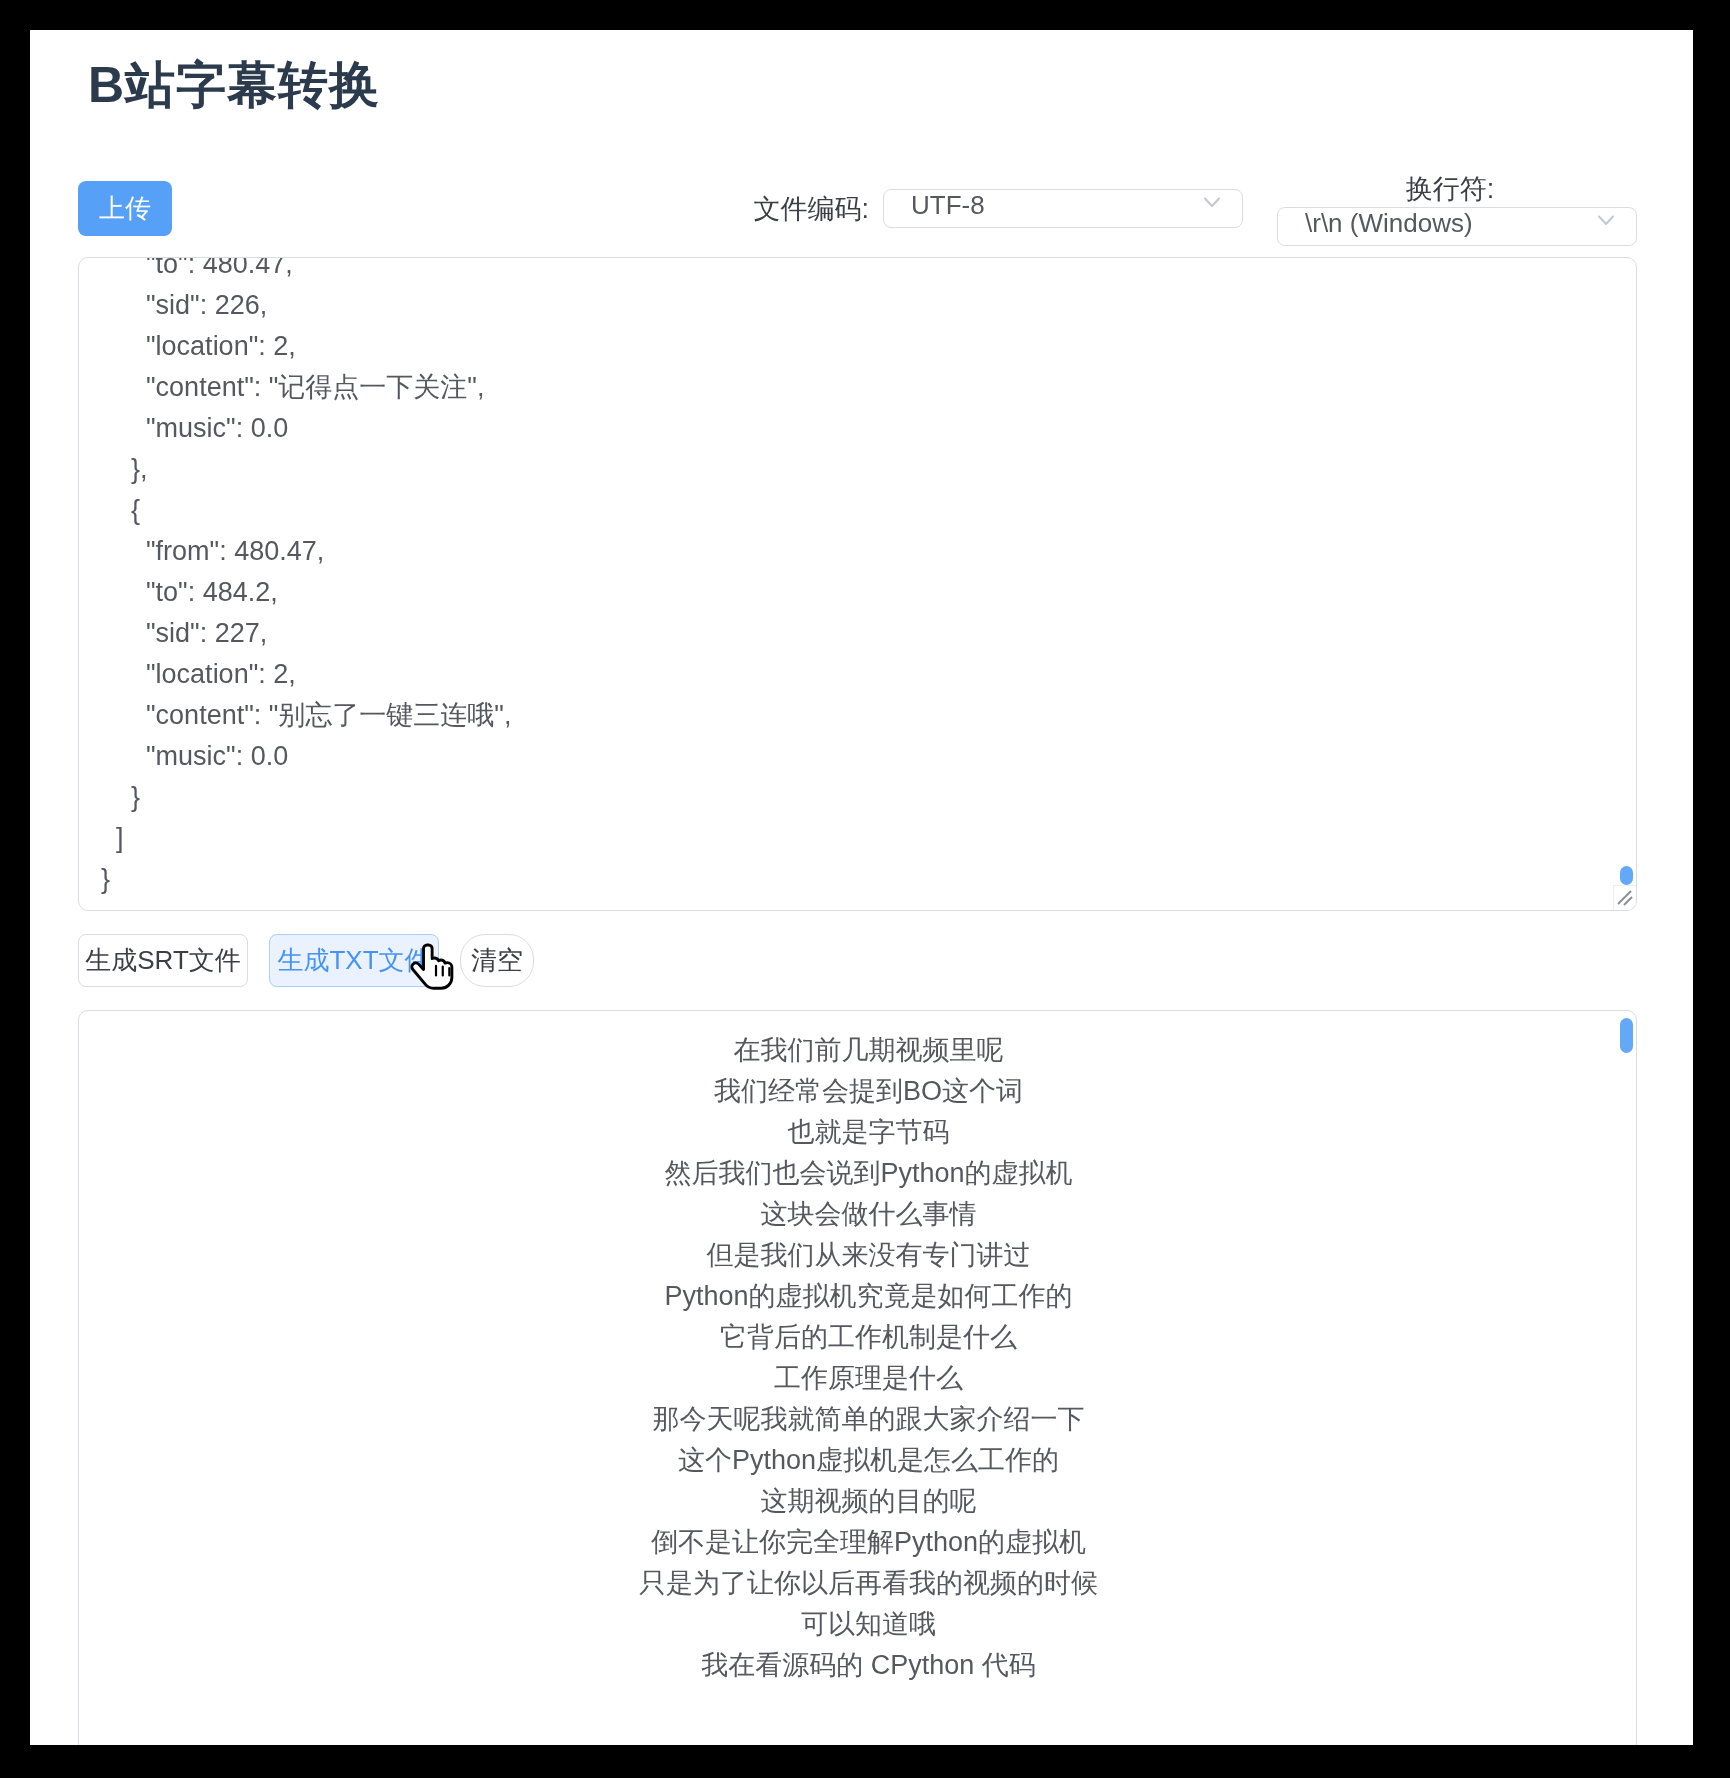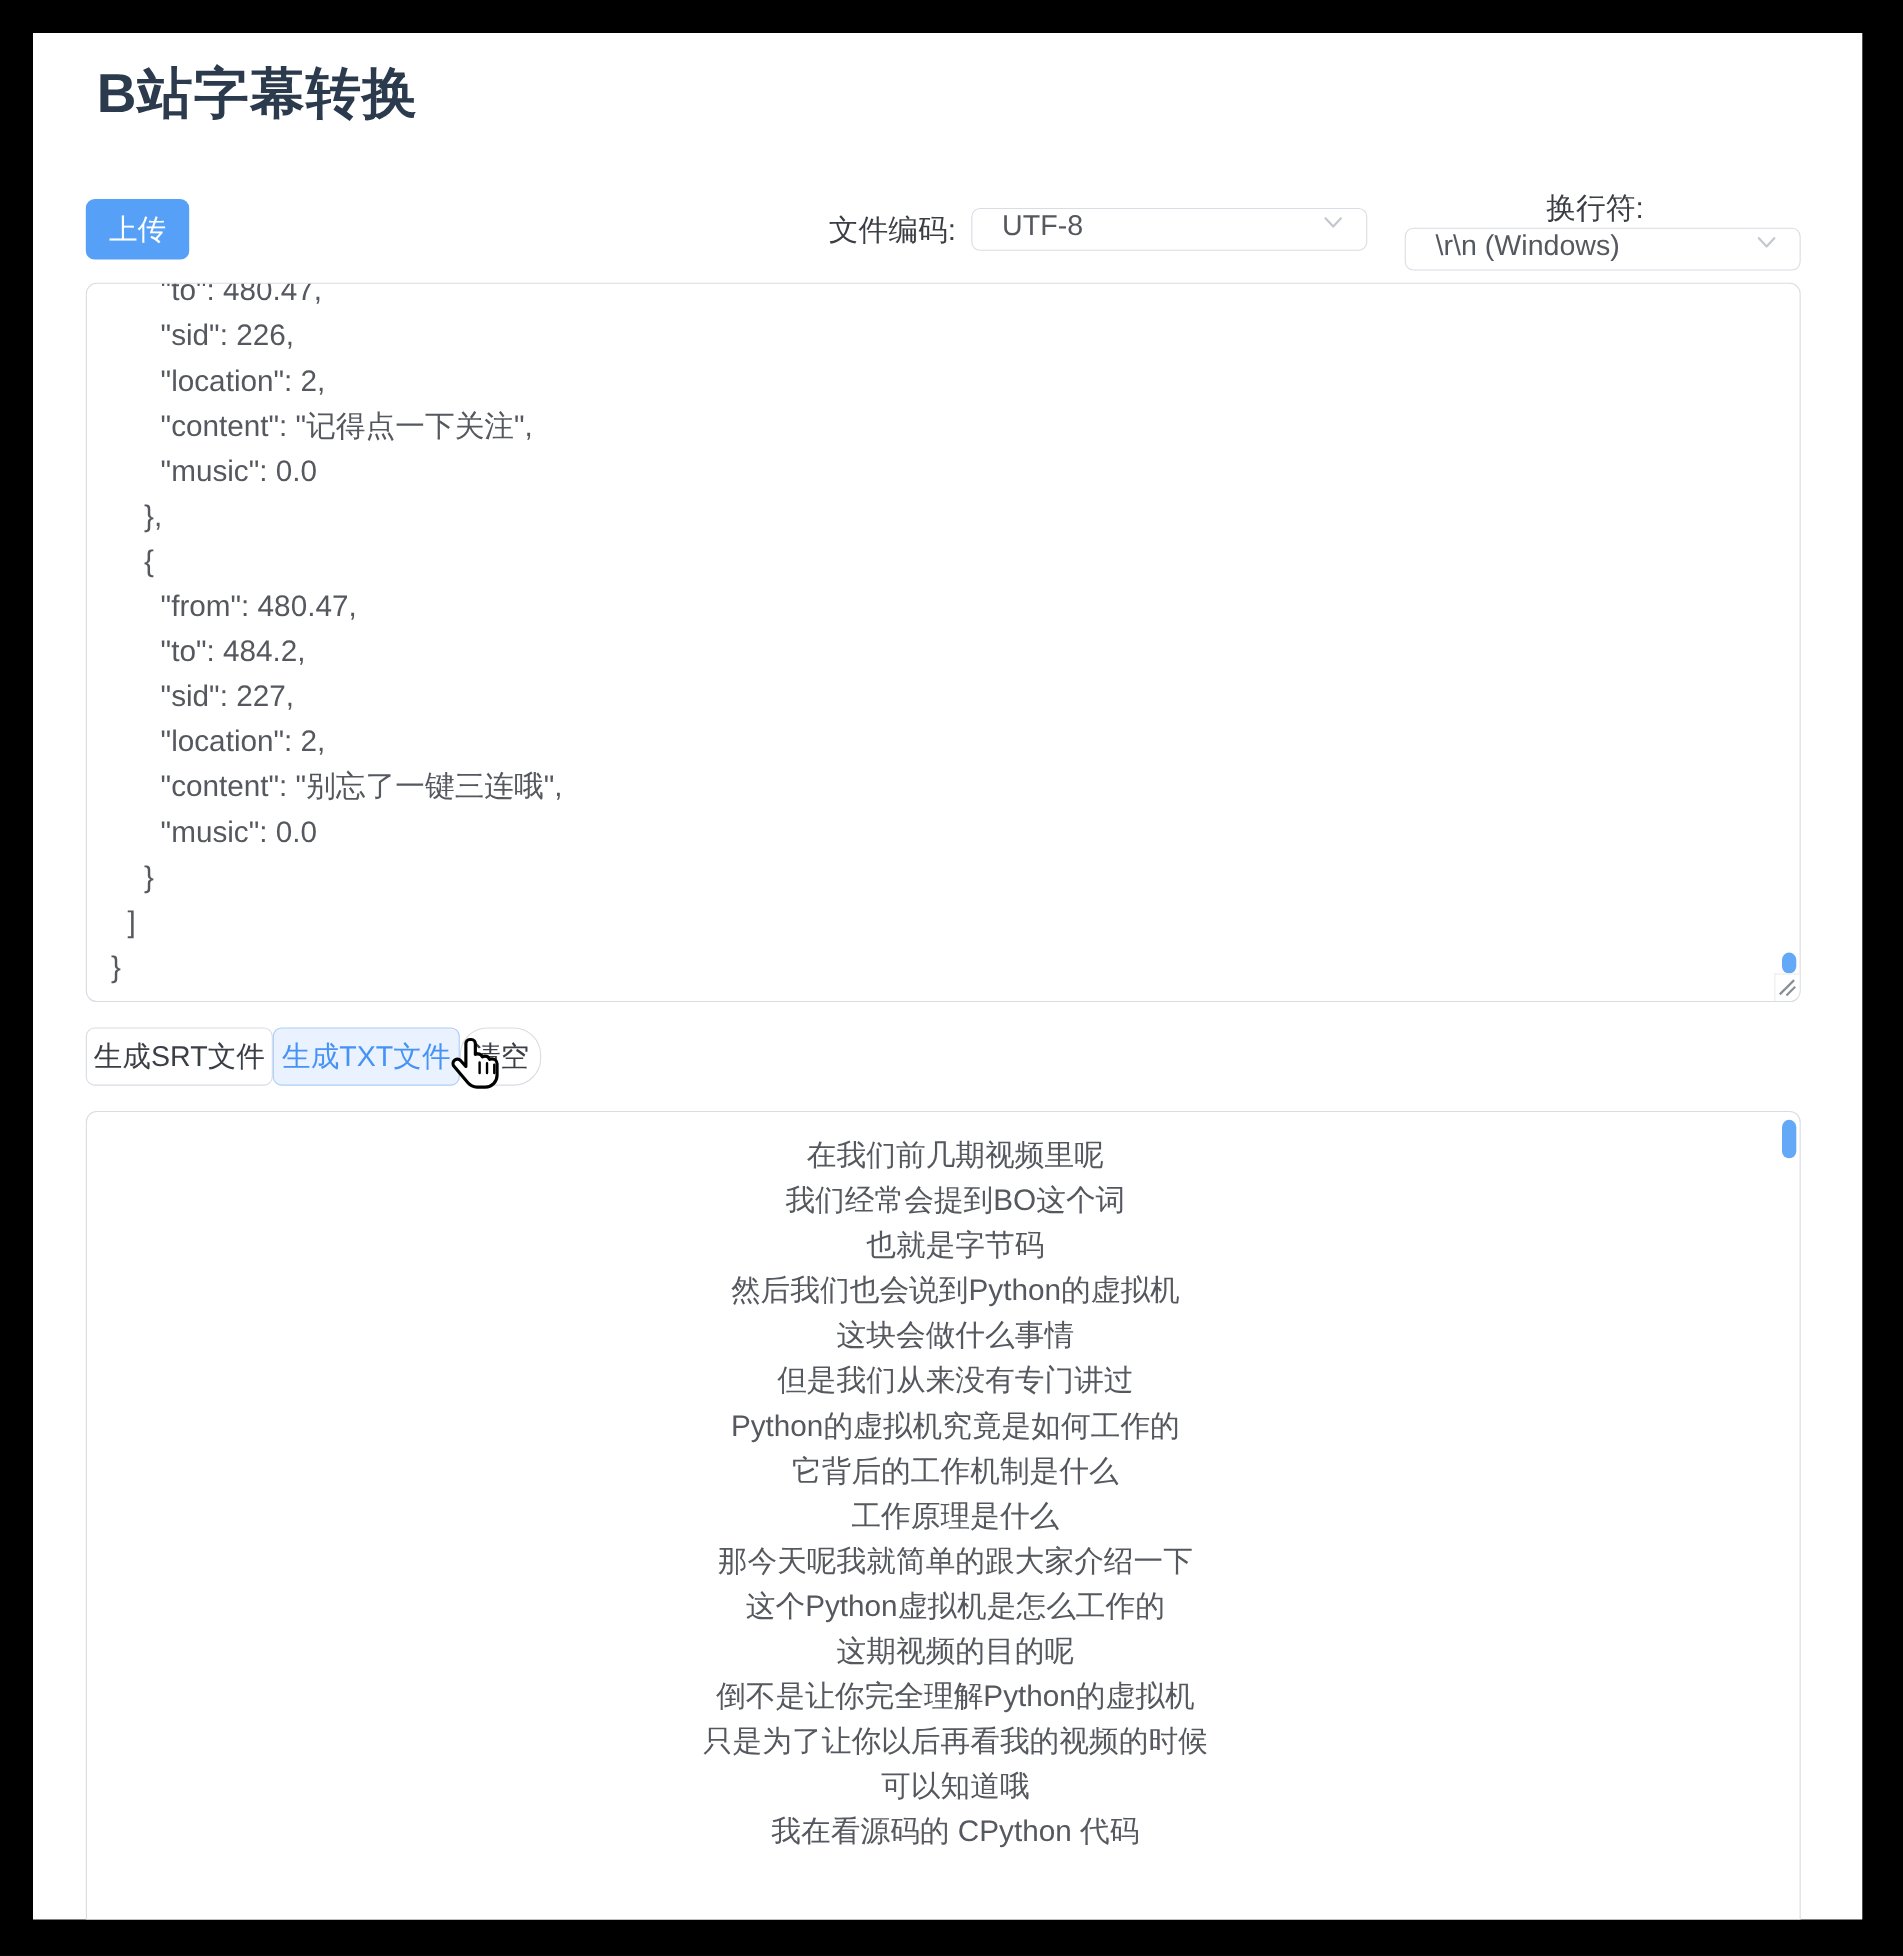--- a/index.html
+++ b/index.html
@@ -99,20 +99,21 @@
     border-left: 1px solid #ececec;
     border-top: 1px solid #ececec;
     background: #fff;
   }
   .resize-grip svg { position: absolute; right: 1px; bottom: 2px; }
   
   .buttons-row {
     position: relative;
     margin-top: 23px;
     display: flex;
+    gap: 21px;
     align-items: center;
   }
   .action-btn {
     height: 53px;
     border: 1px solid var(--border, #d9dce3);
     border-radius: 8px;
     background: #fff;
     color: #3a3e45;
     font-size: 26px; font-weight: 500;
     font-family: inherit;

